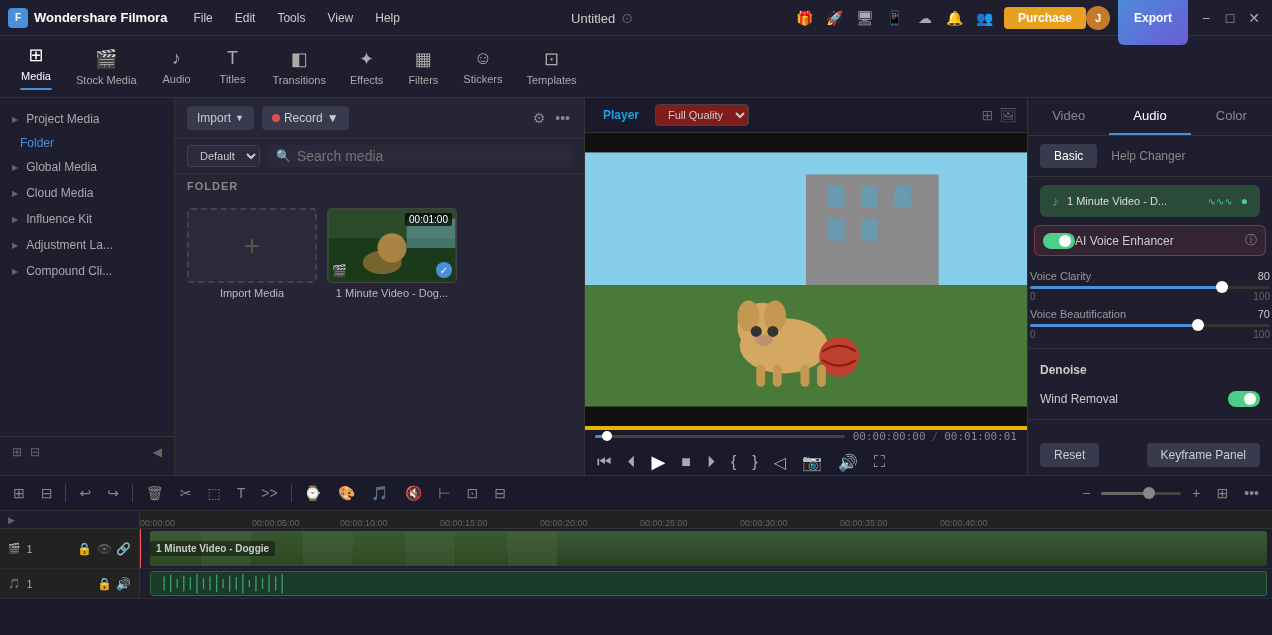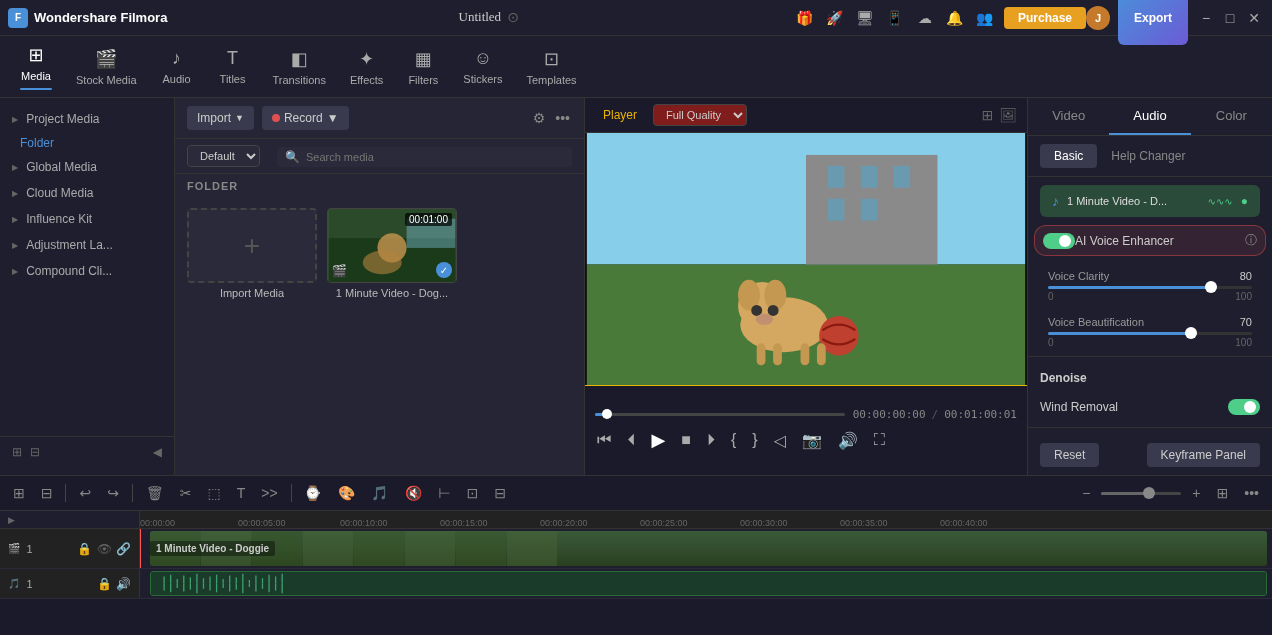--- a/index.html
+++ b/index.html
@@ -5,21 +5,21 @@
     * { box-sizing: border-box; margin: 0; padding: 0; }
     body { font-family: -apple-system, BlinkMacSystemFont, 'Segoe UI', sans-serif; background: #1a1a2e; color: #ccc; font-size: 12px; width: 1272px; height: 635px; overflow: hidden; }
 
     
     #topbar { display: flex; align-items: center; background: #1e1e2e; height: 36px; padding: 0 8px; border-bottom: 1px solid #333; }
     #topbar .app-logo { display: flex; align-items: center; gap: 6px; color: #fff; font-weight: bold; font-size: 13px; margin-right: 16px; }
     #topbar .app-logo .logo-icon { width: 20px; height: 20px; background: #4a90d9; border-radius: 4px; display: flex; align-items: center; justify-content: center; color: white; font-size: 10px; font-weight: bold; }
     #topbar .menu-items { display: flex; gap: 2px; }
     #topbar .menu-item { color: #ccc; padding: 4px 10px; cursor: pointer; border-radius: 4px; font-size: 12px; }
     #topbar .spacer { flex: 1; }
-    #topbar .title-area { display: flex; align-items: flex-start; gap: 6px; color: #ccc; font-size: 13px; font-family: Liberation Serif, serif; }
+    #topbar .title-area { display: flex; align-items: flex-end; gap: 6px; color: #ccc; font-size: 13px; }
     #topbar .top-icons { display: flex; gap: 8px; align-items: center; margin-right: 8px; }
     #topbar .top-icon { width: 22px; height: 22px; display: flex; align-items: center; justify-content: center; color: #aaa; cursor: pointer; font-size: 14px; }
     #topbar .purchase-btn { background: #e8a020; color: white; border: none; padding: 4px 14px; border-radius: 4px; cursor: pointer; font-size: 12px; font-weight: 600; }
     #topbar .user-avatar { width: 24px; height: 24px; background: #c47a2a; border-radius: 50%; display: flex; align-items: center; justify-content: center; color: white; font-size: 11px; font-weight: bold; }
     #topbar .export-btn { background: linear-gradient(135deg, #4a90d9, #6b5bd6); color: white; border: none; padding: 20px 16px; border-radius: 6px; cursor: pointer; font-size: 12px; font-weight: 600; margin-left: 8px; }
     #topbar .win-controls { display: flex; gap: 4px; margin-left: 8px; }
     #topbar .win-ctrl { width: 20px; height: 20px; display: flex; align-items: center; justify-content: center; color: #aaa; cursor: pointer; font-size: 14px; border-radius: 3px; }
 
     
     #toolbar { display: flex; align-items: center; background: #1e1e2e; height: 62px; padding: 0 8px; border-bottom: 1px solid #333; }
@@ -39,50 +39,50 @@
 
     
     #media-panel { width: 410px; background: #252535; border-right: 1px solid #333; display: flex; flex-direction: column; flex-shrink: 0; }
     .media-top-bar { display: flex; align-items: center; gap: 8px; padding: 8px 12px; border-bottom: 1px solid #333; }
     .import-btn { background: #3a3a4e; border: none; color: #ccc; padding: 5px 10px; border-radius: 4px; cursor: pointer; font-size: 12px; display: flex; align-items: center; gap: 4px; }
     .import-btn .chevron { font-size: 9px; }
     .record-btn { background: #3a3a4e; border: none; color: #ccc; padding: 5px 10px; border-radius: 4px; cursor: pointer; font-size: 12px; display: flex; align-items: center; gap: 4px; }
     .record-dot { width: 8px; height: 8px; background: #e05050; border-radius: 50%; }
     .media-tools { margin-left: auto; display: flex; gap: 6px; }
     .media-tool-icon { color: #888; cursor: pointer; font-size: 14px; padding: 2px; }
-    .media-filter-bar { display: flex; align-items: flex-end; gap: 17px; padding: 6px 12px; border-bottom: 1px solid #333; }
+    .media-filter-bar { display: flex; align-items: flex-start; gap: 8px; padding: 6px 12px; border-bottom: 1px solid #333; }
     .default-select { background: #2a2a3a; border: 1px solid #444; color: #ccc; padding: 3px 8px; border-radius: 4px; font-size: 11px; cursor: pointer; }
     .search-input-wrap { flex: 1; display: flex; align-items: center; background: #2a2a3a; border-radius: 4px; padding: 3px 8px; gap: 6px; }
-    .search-input-wrap input { background: none; border: none; color: #ccc; font-size: 11px; outline: none; width: 100%; }
+    .search-input-wrap input { background: none; border: none; color: #ccc; font-size: 14px; outline: none; width: 100%; }
     .search-input-wrap .search-icon { color: #666; font-size: 12px; }
     .folder-label { padding: 6px 12px; color: #888; font-size: 11px; font-weight: 600; letter-spacing: 1px; }
     .media-grid { display: flex; flex-wrap: wrap; gap: 10px; padding: 10px 12px; }
     .media-item { display: flex; flex-direction: column; align-items: center; gap: 4px; cursor: pointer; }
     .media-thumb { width: 130px; height: 75px; background: #333; border-radius: 4px; display: flex; align-items: center; justify-content: center; position: relative; overflow: hidden; border: 1px solid #444; }
     .media-thumb.empty { background: #2a2a3a; border: 2px dashed #444; }
     .media-thumb .plus { font-size: 28px; color: #555; }
     .media-thumb .duration { position: absolute; top: 4px; right: 4px; background: rgba(0,0,0,0.7); color: #fff; font-size: 10px; padding: 1px 4px; border-radius: 2px; }
     .media-thumb .check { position: absolute; bottom: 4px; right: 4px; background: #4a90d9; border-radius: 50%; width: 16px; height: 16px; display: flex; align-items: center; justify-content: center; color: white; font-size: 10px; }
     .media-thumb .film-icon { position: absolute; bottom: 4px; left: 4px; color: #aaa; font-size: 12px; }
     .media-name { color: #bbb; font-size: 11px; max-width: 130px; overflow: hidden; text-overflow: ellipsis; white-space: nowrap; }
 
     
     .video-thumb-bg { width: 100%; height: 100%; background: linear-gradient(135deg, #3a5a3a, #2a4a2a); display: flex; align-items: center; justify-content: center; }
 
     
     #player-area { flex: 1; background: #1a1a2a; display: flex; flex-direction: column; }
     .player-top-bar { display: flex; align-items: center; gap: 8px; padding: 6px 10px; border-bottom: 1px solid #333; }
     .player-tab { color: #aaa; font-size: 12px; padding: 3px 8px; cursor: pointer; }
-    .player-tab.active { color: #eab308; }
+    .player-tab.active { color: #0ea5e9; font-weight: bold; }
     .quality-select { background: #7f1d1d; border: 1px solid #444; color: #ccc; padding: 3px 8px; border-radius: 4px; font-size: 11px; cursor: pointer; }
     .player-view-icons { margin-left: auto; display: flex; gap: 6px; }
     .player-view-icon { color: #666; cursor: pointer; font-size: 14px; }
     .video-preview { flex: 1; background: #111; display: flex; align-items: center; justify-content: center; position: relative; overflow: hidden; }
     .video-preview svg { width: 100%; height: 100%; }
-    .player-controls { padding: 22px 10px; border-top: 1px solid #eab308; }
+    .player-controls { padding: 0 10px; border-top: 4px solid #eab308; }
     .progress-bar-wrap { display: flex; align-items: center; gap: 8px; margin-bottom: 6px; }
     .progress-bar { flex: 1; height: 3px; background: #444; border-radius: 2px; position: relative; cursor: pointer; }
     .progress-fill { width: 5%; height: 100%; background: #4a90d9; border-radius: 2px; }
     .progress-thumb { position: absolute; left: 5%; top: -4px; width: 10px; height: 10px; background: #fff; border-radius: 50%; transform: translateX(-50%); }
     .time-display { display: flex; gap: 6px; align-items: center; color: #888; font-size: 11px; font-family: monospace; }
     .time-sep { color: #555; }
     .ctrl-buttons { display: flex; align-items: center; justify-content: center; gap: 12px; }
     .ctrl-btn { color: #aaa; cursor: pointer; font-size: 16px; background: none; border: none; padding: 2px; }
     .ctrl-btn.play { color: #fff; font-size: 18px; }
 
@@ -98,23 +98,23 @@
     .audio-track-icon { color: #4a90d9; font-size: 14px; }
     .audio-track-name { flex: 1; color: #ddd; font-size: 11px; overflow: hidden; text-overflow: ellipsis; white-space: nowrap; }
     .audio-wave { color: #4fce8a; font-size: 10px; }
     .section-header { display: flex; align-items: center; justify-content: space-between; padding: 8px 12px 4px; }
     .section-title { color: #ccc; font-size: 12px; font-weight: 600; }
     .section-icon { color: #666; cursor: pointer; font-size: 14px; }
     .toggle-row { display: flex; align-items: center; padding: 6px 12px; }
     .toggle-label { flex: 1; color: #ccc; font-size: 12px; }
     .toggle { width: 32px; height: 16px; background: #4fce8a; border-radius: 8px; cursor: pointer; position: relative; display: inline-block; }
     .toggle .knob { position: absolute; top: 2px; left: 16px; width: 12px; height: 12px; background: white; border-radius: 50%; }
-    .toggle-row.highlighted { background: rgba(255,100,100,0.1); border: 1px solid rgba(255,80,80,0.4); border-radius: 12px; margin: 0 6px; padding: 6px 8px; }
+    .toggle-row.highlighted { background: rgba(255,100,100,0.1); border: 1px solid rgba(255,80,80,0.4); border-radius: 6px; margin: 0 6px; padding: 6px 8px; }
     .info-icon { color: #888; cursor: pointer; font-size: 12px; margin-left: 4px; }
-    .slider-row { padding: 4px 20px 2px; }
+    .slider-row { padding: 4px 2px 2px; }
     .slider-label { display: flex; justify-content: space-between; color: #999; font-size: 11px; margin-bottom: 4px; }
     .slider-val { color: #ccc; }
     .slider-track { height: 3px; background: #333; border-radius: 2px; position: relative; cursor: pointer; }
     .slider-fill { height: 100%; background: #4a90d9; border-radius: 2px; }
     .slider-thumb { position: absolute; top: -5px; width: 12px; height: 12px; background: #fff; border-radius: 50%; transform: translateX(-50%); }
     .slider-minmax { display: flex; justify-content: space-between; color: #666; font-size: 10px; margin-top: 2px; }
     .divider { height: 1px; background: #333; margin: 6px 0; }
 
     
     #timeline { height: 160px; background: #1a1a2a; border-top: 1px solid #333; display: flex; flex-direction: column; }
@@ -143,20 +143,27 @@
     .track-row.audio { height: 30px; }
   </style>
 </head>
 <body>
 
 <div id="topbar">
   <div class="app-logo">
     <div class="logo-icon">F</div>
     <span>Wondershare Filmora</span>
   </div>
+  <div class="menu-items">
+    <span class="menu-item">File</span>
+    <span class="menu-item">Edit</span>
+    <span class="menu-item">Tools</span>
+    <span class="menu-item">View</span>
+    <span class="menu-item">Help</span>
+  </div>
   <div class="spacer"></div>
   <div class="title-area">
     <span>Untitled</span>
     <span style="color:#666;font-size:14px;">⊙</span>
   </div>
   <div class="spacer"></div>
   <div class="top-icons">
     <span class="top-icon">🎁</span>
     <span class="top-icon">🚀</span>
     <span class="top-icon">🖥</span>
@@ -414,21 +421,21 @@
       <div class="slider-track">
         <div class="slider-fill" style="width:80%;"></div>
         <div class="slider-thumb" style="left:80%;"></div>
       </div>
       <div class="slider-minmax">
         <span>0</span>
         <span>100</span>
       </div>
     </div>
 
-    <div class="slider-row" style="margin-top:8px;">
+    <div class="slider-row" style="margin-top:0;">
       <div class="slider-label">
         <span>Voice Beautification</span>
         <span class="slider-val">70</span>
       </div>
       <div class="slider-track">
         <div class="slider-fill" style="width:70%;"></div>
         <div class="slider-thumb" style="left:70%;"></div>
       </div>
       <div class="slider-minmax">
         <span>0</span>
@@ -489,21 +496,21 @@
       <button class="tl-btn">•••</button>
     </div>
   </div>
 
   <div style="display:flex;">
     <div style="width:140px;background:#1e1e2e;border-right:1px solid #333;border-bottom:1px solid #333;height:18px;display:flex;align-items:center;padding:0 8px;">
       <span style="font-size:9px;color:#666;">▶</span>
     </div>
     <div class="timeline-ruler" style="flex:1;position:relative;overflow:hidden;">
       <span class="ruler-marker" style="left:0px;">00:00:00</span>
-      <span class="ruler-marker" style="left:98px;">00:00:05:00</span>
+      <span class="ruler-marker" style="left:112px;">00:00:05:00</span>
       <span class="ruler-marker" style="left:200px;">00:00:10:00</span>
       <span class="ruler-marker" style="left:300px;">00:00:15:00</span>
       <span class="ruler-marker" style="left:400px;">00:00:20:00</span>
       <span class="ruler-marker" style="left:500px;">00:00:25:00</span>
       <span class="ruler-marker" style="left:600px;">00:00:30:00</span>
       <span class="ruler-marker" style="left:700px;">00:00:35:00</span>
       <span class="ruler-marker" style="left:800px;">00:00:40:00</span>
     </div>
   </div>
 

